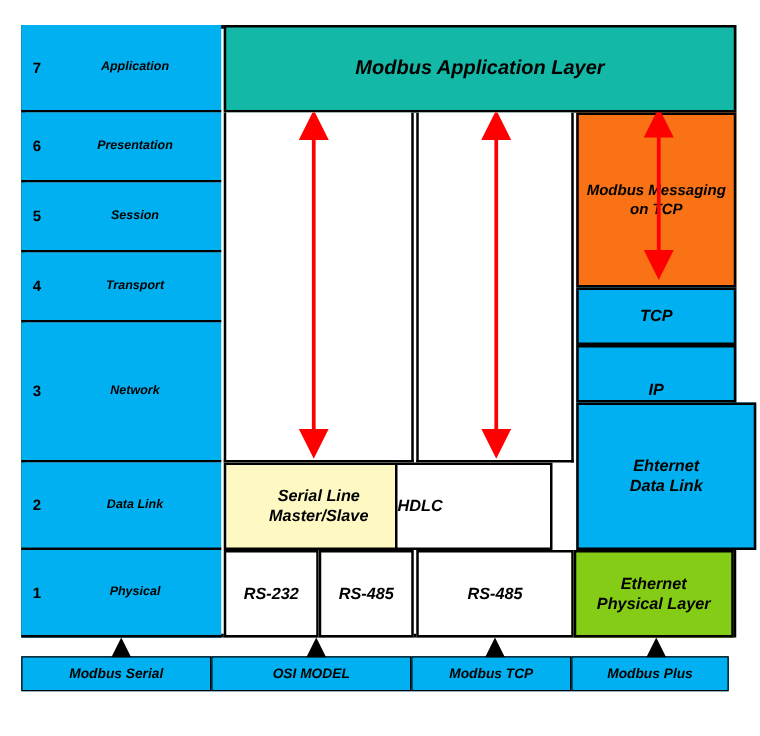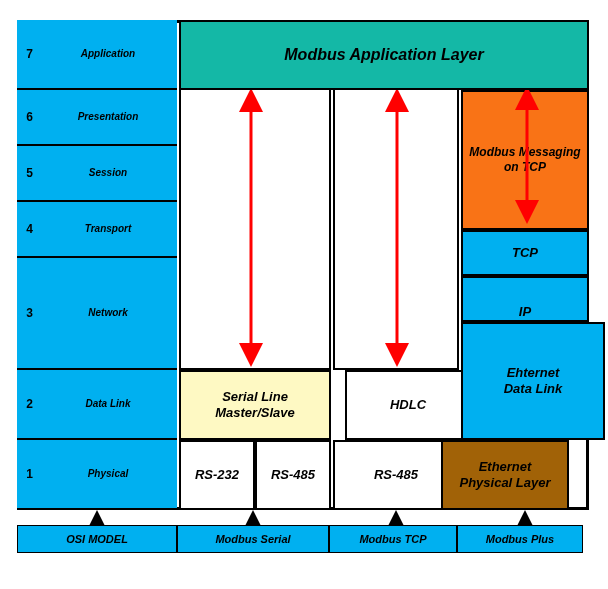--- a/index.html
+++ b/index.html
@@ -115,29 +115,29 @@
       height: 70px;
       background: #fef9c3;
       border: 2px solid #000;
       display: flex;
       align-items: center;
       justify-content: center;
       text-align: center;
     }
     .hdlc-datalink {
       position: absolute;
-      left: 328px;
+      left: 299px;
       top: 350px;
       width: 126px;
       height: 70px;
       background: #fff;
       border: 2px solid #000;
       display: flex;
       align-items: center;
-      justify-content: center;
+      justify-content: flex-start;
     }
     .hdlc-physical {
       position: absolute;
       left: 316px;
       top: 420px;
       width: 126px;
       height: 70px;
       background: #fff;
       border: 2px solid #000;
       display: flex;
@@ -189,25 +189,25 @@
       height: 118px;
       background: #00b0f0;
       border: 2px solid #000;
       display: flex;
       align-items: center;
       justify-content: center;
       text-align: center;
     }
     .eth-physical {
       position: absolute;
-      left: 424px;
+      left: 442px;
       top: 420px;
       width: 128px;
       height: 70px;
-      background: #a16207;
+      background: #84cc16;
       border: 2px solid #000;
       display: flex;
       align-items: center;
       justify-content: center;
       text-align: center;
     }
 
     
     .outer-border {
       position: absolute;
@@ -379,25 +379,25 @@
           <polygon points="0,0 8,4 0,8" fill="#ff0000"></polygon>
         </marker>
         <marker id="arrowhead-up3" markerWidth="8" markerHeight="8" refX="4" refY="4" orient="auto-start-reverse">
           <polygon points="0,0 8,4 0,8" fill="#ff0000"></polygon>
         </marker>
       </defs>
       <line x1="20" y1="8" x2="20" y2="122" stroke="#ff0000" stroke-width="3" marker-start="url(#arrowhead-up3)" marker-end="url(#arrowhead-down3)"></line>
     </svg>
 
     <div class="bottom-labels">
+      <div class="bottom-label" style="width:152px;">
+        <span>Modbus Serial</span>
+      </div>
       <div class="bottom-label" style="width:160px;">
         <span>OSI MODEL</span>
-      </div>
-      <div class="bottom-label" style="width:152px;">
-        <span>Modbus Serial</span>
       </div>
       <div class="bottom-label" style="width:128px;">
         <span>Modbus TCP</span>
       </div>
       <div class="bottom-label" style="width:126px;">
         <span>Modbus Plus</span>
       </div>
     </div>
 
     <svg style="position:absolute;left:72px;top:490px;width:16px;height:16px;">

